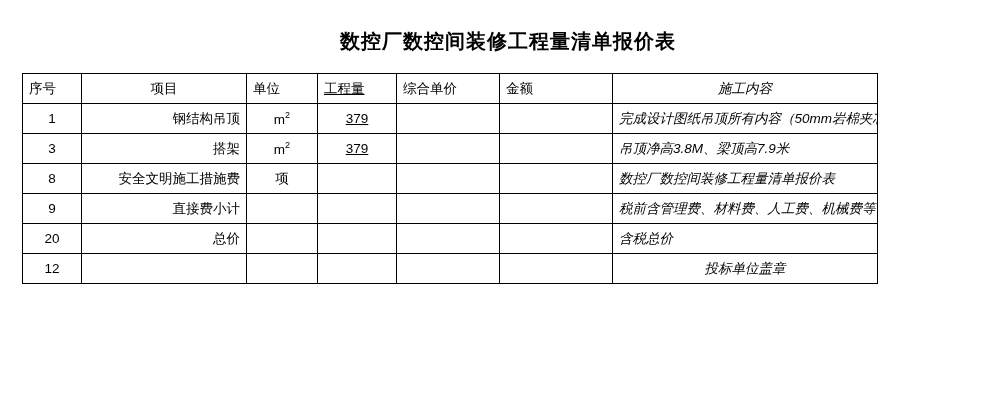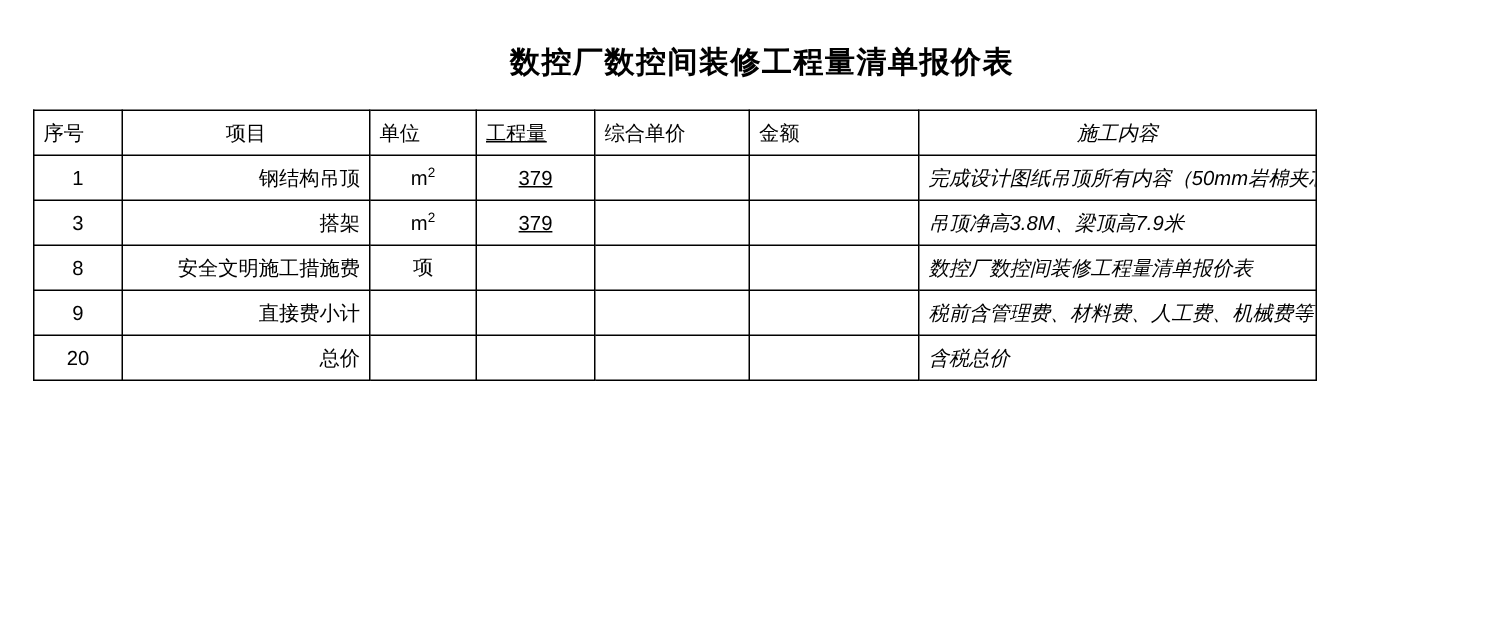--- a/index.html
+++ b/index.html
@@ -130,16 +130,25 @@
       <tr>
         <td class="c-no">20</td>
         <td class="c-item">总价</td>
         <td class="c-unit"><span></span><span class="sup"></span></td>
         <td class="c-qty"></td>
         <td class="c-price"></td>
         <td class="c-amount"></td>
         <td class="c-desc">含税总价</td>
       </tr>
 
+      <tr>
+        <td class="c-no">12</td>
+        <td class="c-item"></td>
+        <td class="c-unit"><span></span><span class="sup"></span></td>
+        <td class="c-qty"></td>
+        <td class="c-price"></td>
+        <td class="c-amount"></td>
+        <td class="c-desc stamp-cell">投标单位盖章</td>
+      </tr>
     </tbody>
   </table>
 
 </div>
 
 </body></html>

